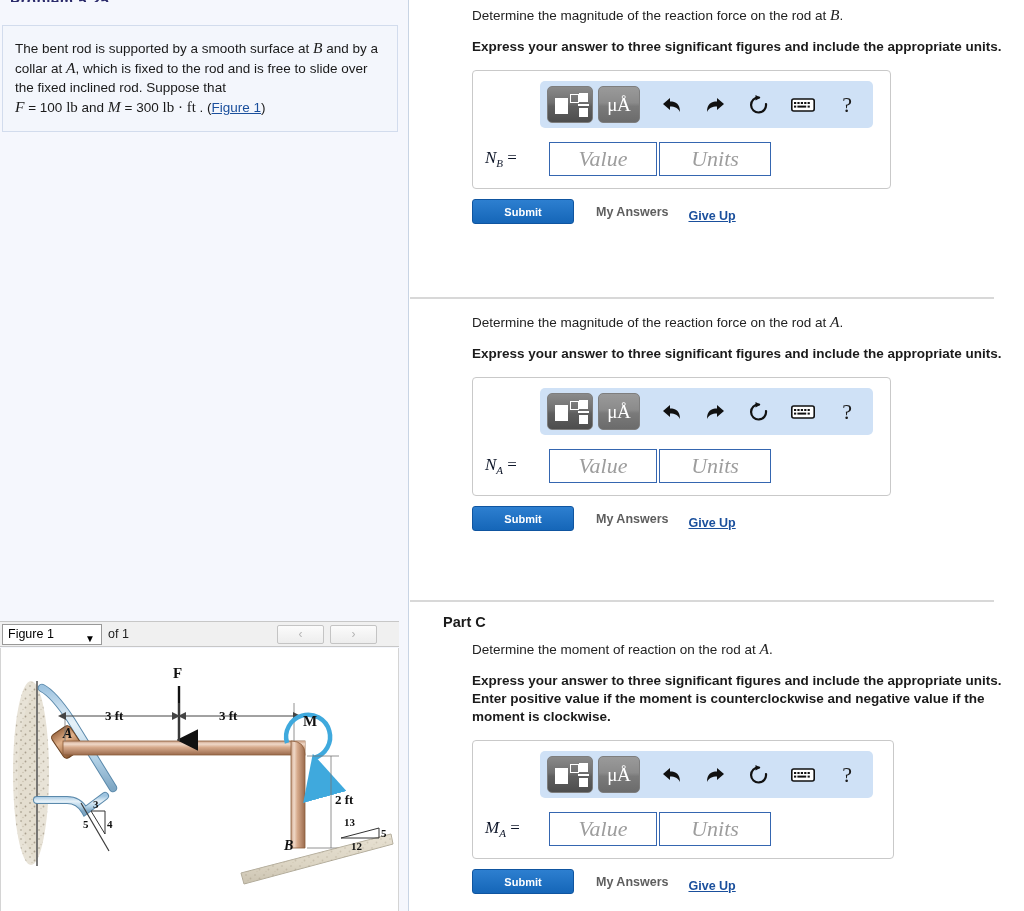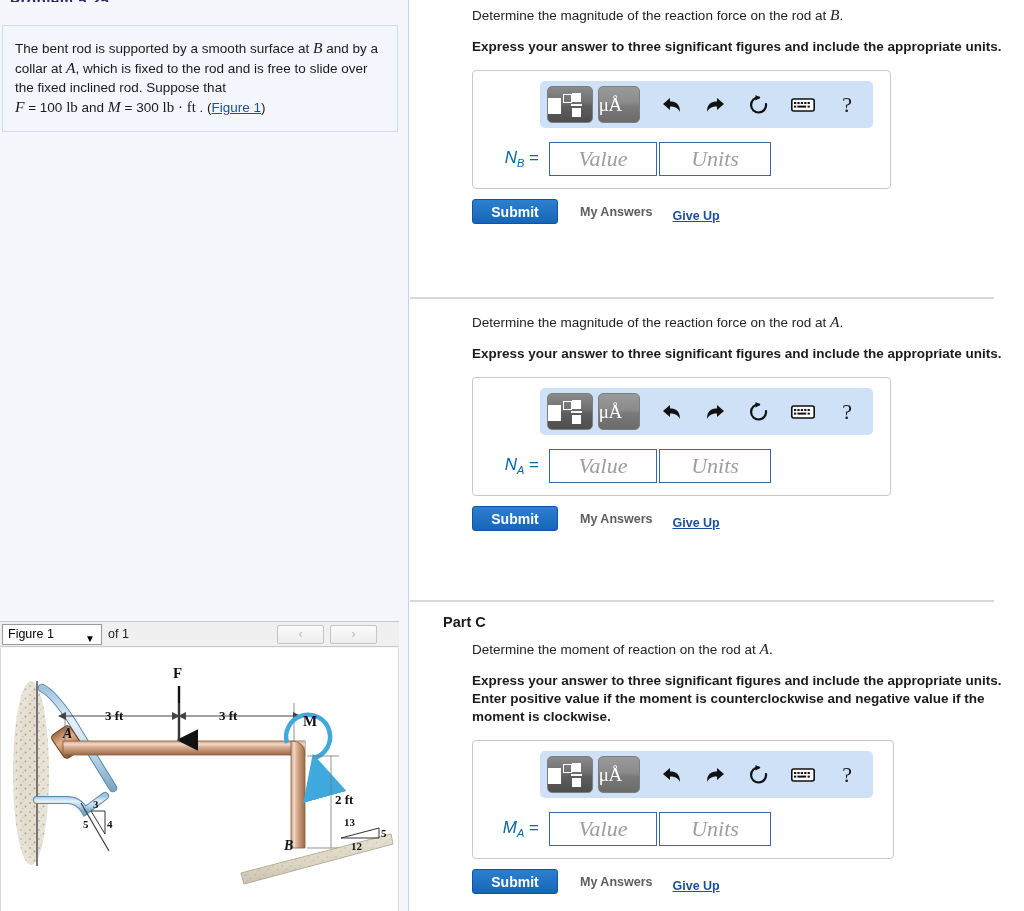--- a/index.html
+++ b/index.html
@@ -215,21 +215,21 @@
     width: 46px;
     height: 37px;
     border-radius: 5px;
     background: linear-gradient(to bottom, #8a8a8a 0%, #6f6f6f 45%, #5f5f5f 55%, #4d4d4d 100%);
     border: 1px solid #7e7e7e;
     box-sizing: border-box;
     margin-right: 5px;
     position: relative;
     display: flex;
     align-items: center;
-    justify-content: flex-start;
+    justify-content: center;
   }
   .tb-btn.units {
     background: linear-gradient(to bottom, #9a9a9a 0%, #8b8b8b 45%, #7a7a7a 55%, #6b6b6b 100%);
     width: 42px;
   }
   .units-glyph {
     color: #ffffff;
     font-family: "Liberation Serif", serif;
     font-size: 19px;
     line-height: 19px;
@@ -269,25 +269,24 @@
     color: #1a1a1a;
     line-height: 22px;
   }
   .ans-row {
     display: flex;
     align-items: center;
     margin: 14px 0 0 0;
     padding-left: 12px;
   }
   .ans-label {
-    font-family: Liberation Sans, sans-serif;
+    font-family: Liberation Serif, serif;
     font-size: 17px;
-    color: #0369a1;
+    color: #0f172a;
     width: 54px;
-    text-align: right;
     padding-right: 10px;
     white-space: nowrap;
   }
   .ans-label i { font-style: italic; }
   .ans-label sub {
     font-size: 11px;
     font-style: italic;
   }
   .ans-input {
     height: 34px;
@@ -304,27 +303,27 @@
   }
   .ans-value { width: 108px; }
   .ans-units { width: 112px; margin-left: 2px; }
 
   .btn-row {
     margin: 10px 0 0 62px;
     display: flex;
     align-items: center;
   }
   .submit-btn {
-    width: 86px;
+    width: 102px;
     height: 25px;
     background: linear-gradient(to bottom, #2d7fd0, #1566b8);
     border: 1px solid #0f55a0;
     border-radius: 3px;
     color: #ffffff;
-    font-size: 14px;
+    font-size: 11px;
     font-weight: bold;
     display: flex;
     align-items: center;
     justify-content: center;
     box-sizing: border-box;
     cursor: pointer;
   }
   .my-answers {
     margin-left: 22px;
     font-size: 12.5px;

